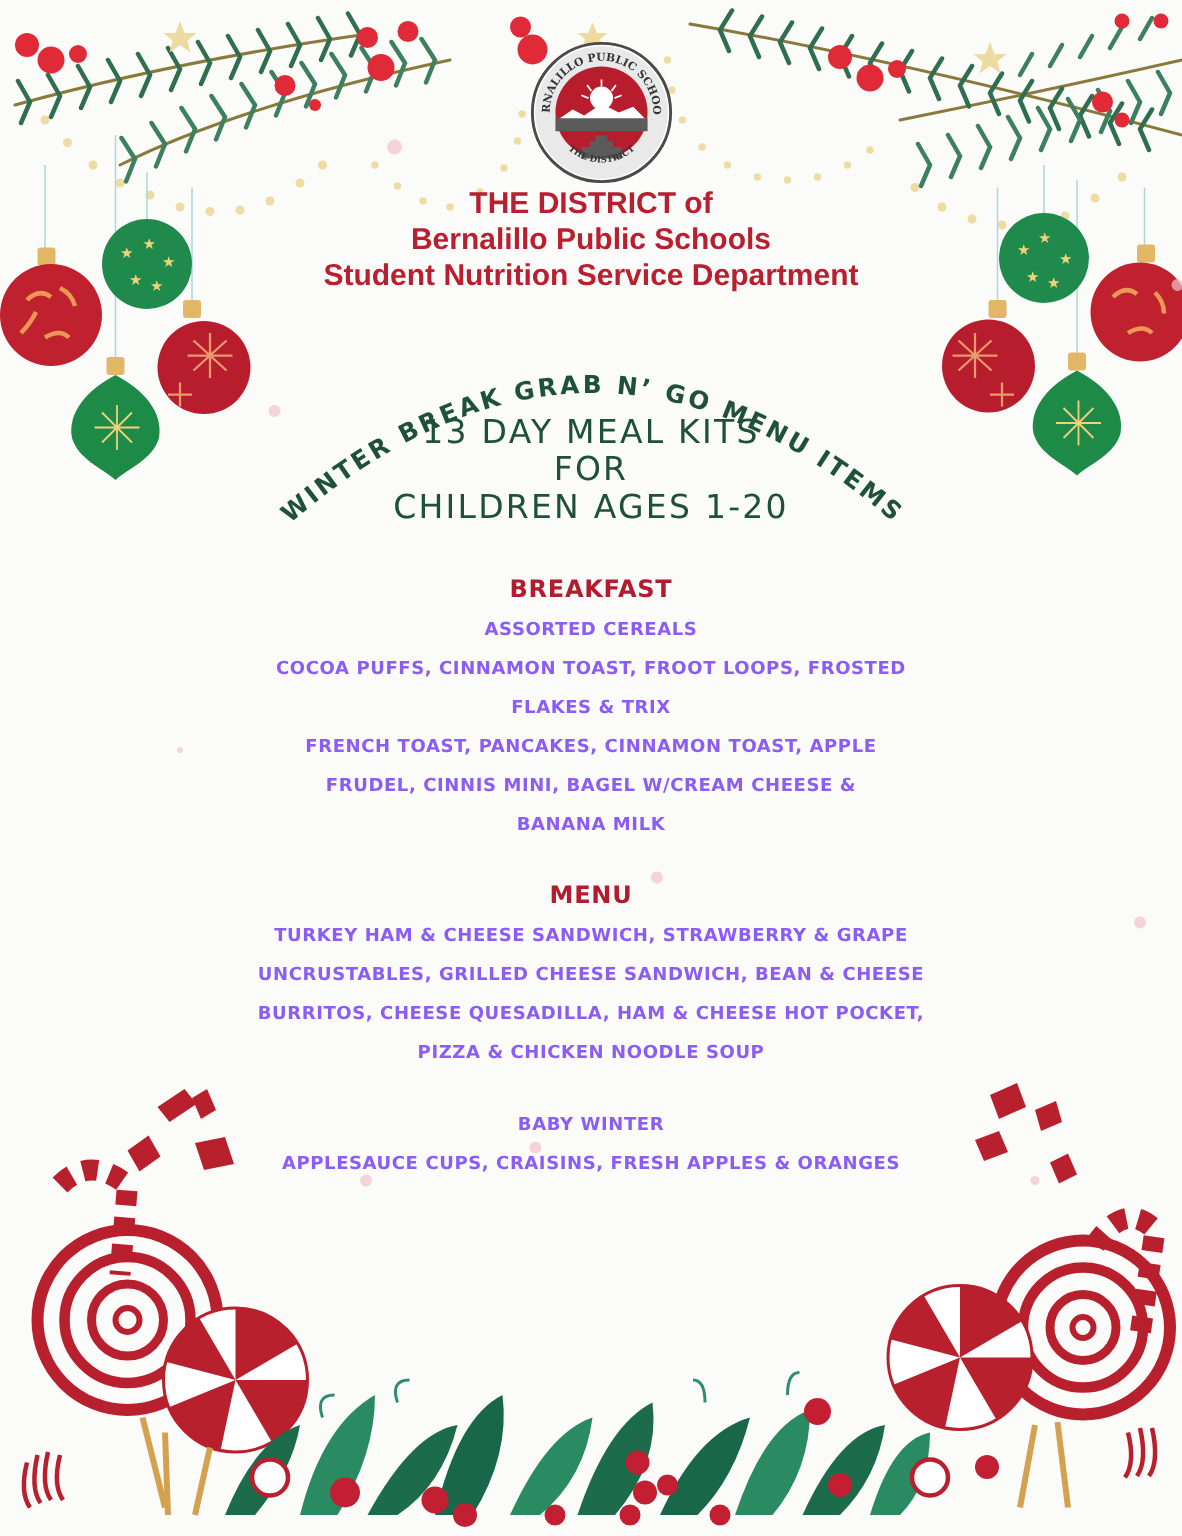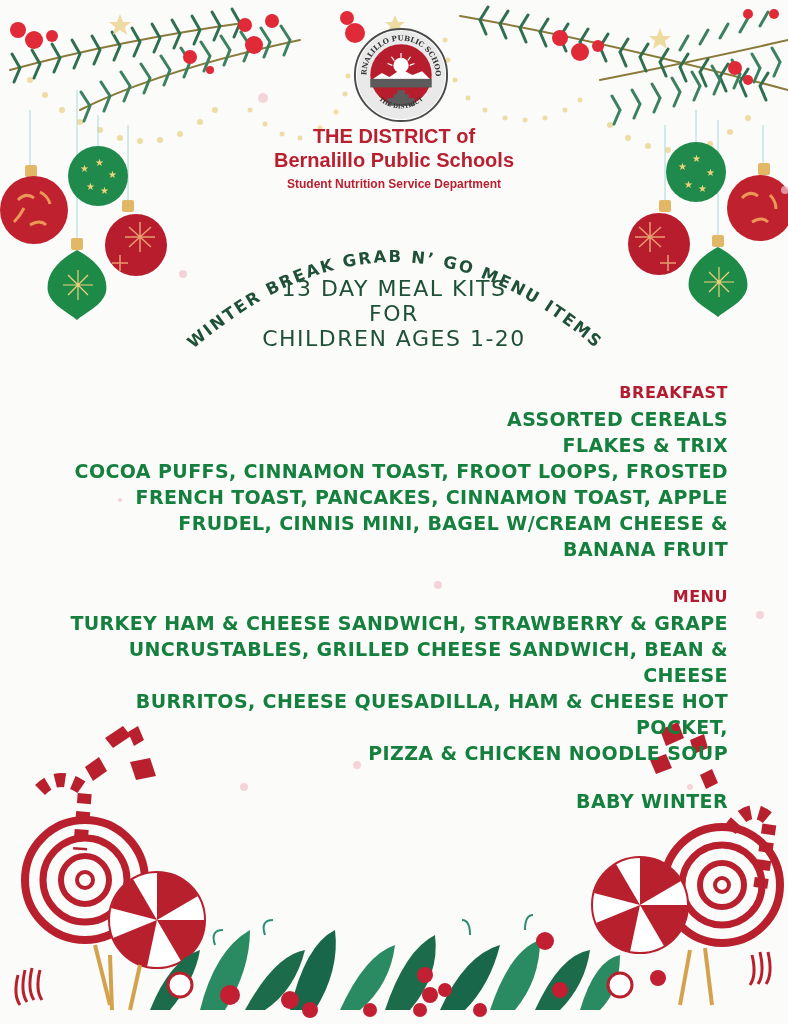--- a/index.html
+++ b/index.html
@@ -14,39 +14,39 @@
   .logo { position: absolute; left: 353px; top: 27px; width: 96px; height: 96px; }
 
   .header {
     position: absolute; left: 0; right: 0; top: 124px;
     text-align: center; color: #b81f2f; font-weight: bold;
     font-family: "Liberation Sans", sans-serif;
   }
   .header div { line-height: 24px; }
   .header .h1 { font-size: 20px; text-align: center; }
   .header .h2 { font-size: 20px; }
-  .header .h3 { font-size: 12px; }
+  .header .h3 { font-size: 20px; }
 
   .arc-title { position: absolute; left: 170px; top: 212px; }
   .arc-title text { font-family: "DejaVu Sans", sans-serif; font-weight: bold; font-size: 16.5px; fill: #1f5138; letter-spacing: 2px; }
 
   .subtitle {
     position: absolute; left: 0; right: 0; top: 276px;
     text-align: center; color: #1f5138; font-weight: normal;
     font-family: "DejaVu Sans", sans-serif; font-size: 22px; letter-spacing: 1.5px;
   }
   .subtitle div { line-height: 25px; }
 
   .menu {
     position: absolute; left: 60px; right: 60px; top: 380px;
-    text-align: right;
+    text-align: center;
     font-family: "DejaVu Sans", sans-serif; font-weight: bold;
   }
   .sec-title { color: #b31c2e; font-size: 16px; line-height: 26px; letter-spacing: 0.5px; }
-  .sec-line { color: #15803d; font-size: 19px; line-height: 26px; letter-spacing: 0.4px; }
+  .sec-line { color: #8b5cf6; font-size: 12px; line-height: 26px; letter-spacing: 0.4px; }
   .gap { height: 22px; }
 </style>
 </head>
 <body>
 
 <div class="page">
 
   <svg class="deco" width="788" height="1024" viewBox="0 0 788 1024">
     <defs>
       <g id="needles">
@@ -365,34 +365,35 @@
   <div class="subtitle">
     <div>13 DAY MEAL KITS</div>
     <div>FOR</div>
     <div>CHILDREN AGES 1-20</div>
   </div>
 
   <div class="menu">
     <section>
       <div class="sec-title">BREAKFAST</div>
       <div class="sec-line">ASSORTED CEREALS</div>
+      <div class="sec-line">COCOA PUFFS, CINNAMON TOAST, FROOT LOOPS, FROSTED</div>
       <div class="sec-line">FLAKES &amp; TRIX</div>
-      <div class="sec-line">COCOA PUFFS, CINNAMON TOAST, FROOT LOOPS, FROSTED</div>
       <div class="sec-line">FRENCH TOAST, PANCAKES, CINNAMON TOAST, APPLE</div>
       <div class="sec-line">FRUDEL, CINNIS MINI, BAGEL W/CREAM CHEESE &amp;</div>
-      <div class="sec-line">BANANA FRUIT</div>
+      <div class="sec-line">BANANA MILK</div>
     </section>
     <div class="gap"></div>
     <section>
       <div class="sec-title">MENU</div>
       <div class="sec-line">TURKEY HAM &amp; CHEESE SANDWICH, STRAWBERRY &amp; GRAPE</div>
       <div class="sec-line">UNCRUSTABLES, GRILLED CHEESE SANDWICH, BEAN &amp; CHEESE</div>
       <div class="sec-line">BURRITOS, CHEESE QUESADILLA, HAM &amp; CHEESE HOT POCKET,</div>
       <div class="sec-line">PIZZA &amp; CHICKEN NOODLE SOUP</div>
     </section>
     <div class="gap"></div>
     <section>
       <div class="sec-line">BABY WINTER</div>
+      <div class="sec-line">APPLESAUCE CUPS, CRAISINS, FRESH APPLES &amp; ORANGES</div>
     </section>
     <div class="gap"></div>
   </div>
 
 </div>
 
 </body></html>

